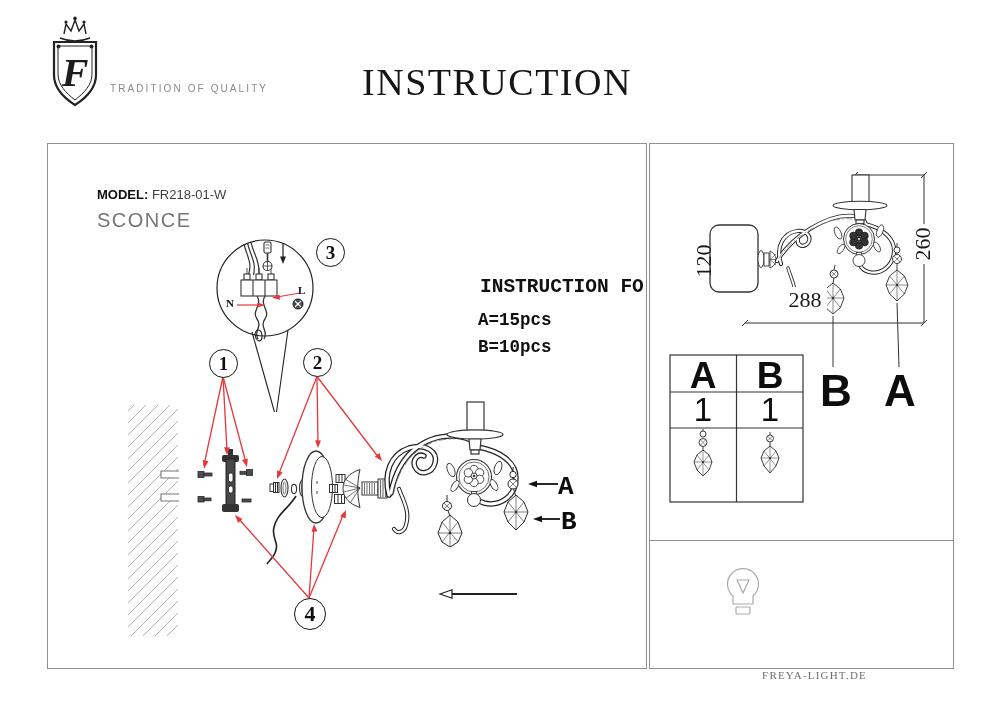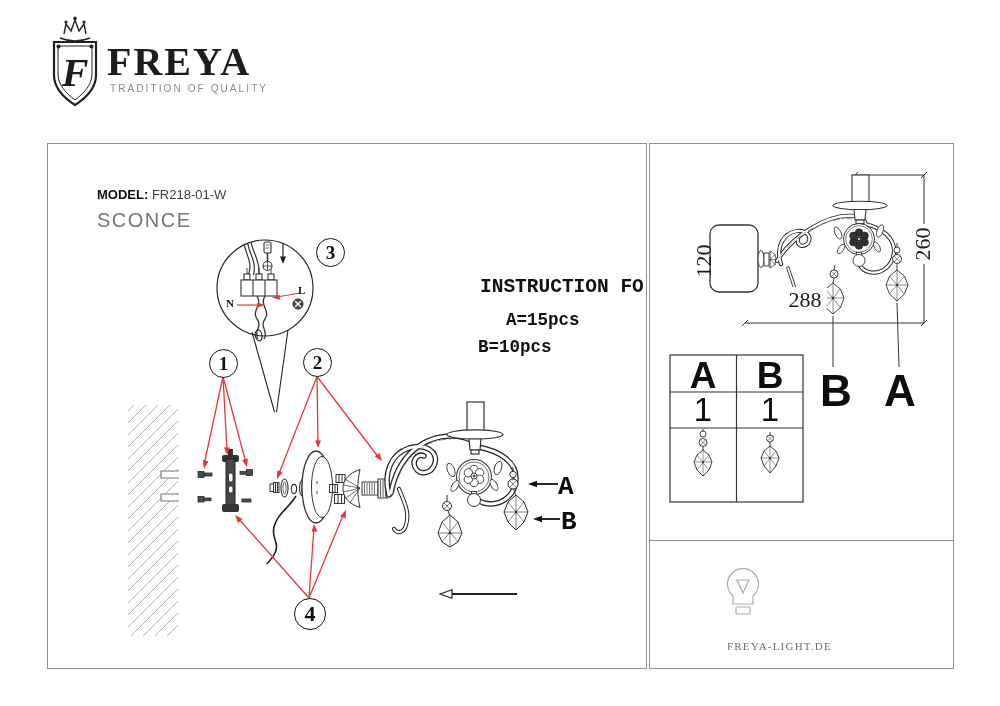--- a/index.html
+++ b/index.html
@@ -24,21 +24,21 @@
   .step-lg{width:30px;height:30px;font-size:22px;}
   .wire-label{font-family:"Liberation Serif",serif;font-weight:bold;font-size:11px;color:#111;}
   .crys-label{font-family:"Liberation Mono",monospace;font-weight:bold;font-size:26px;color:#0d0d0d;}
   .dim{font-family:"Liberation Serif",serif;font-size:22px;color:#1a1a1a;text-align:center;background:#fff;}
   .rot{transform:rotate(-90deg);}
   .tbl-h{font-size:37px;font-weight:bold;text-align:center;color:#0d0d0d;}
   .tbl-q{font-size:33px;text-align:center;color:#0d0d0d;}
   .big-label{font-size:44px;font-weight:bold;text-align:center;color:#0d0d0d;}
   .bulb-spec{font-size:20px;color:#2b2b2b;}
   .website{font-family:"Liberation Serif",serif;font-size:11px;color:#6e6e6e;
-           letter-spacing:1.2px;text-align:left;}
+           letter-spacing:1.2px;text-align:right;margin-top:29px;}
   svg{position:absolute;left:0;top:0;}
 </style>
 </head>
 <body>
 
 <div class="page">
 
   <svg class="abs" style="left:44px;top:15px;" width="62" height="94" viewBox="0 0 62 94">
     <g fill="none" stroke="#222" stroke-width="1.4">
       <path d="M20,19 L22,9 L27,16 L31,5 L35,16 L40,9 L42,19"></path>
@@ -46,22 +46,22 @@
       <circle cx="31" cy="3.4" r="1.8" fill="#222" stroke="none"></circle>
       <circle cx="40" cy="7" r="1.6" fill="#222" stroke="none"></circle>
       <path d="M16,23 Q31,29 46,23"></path>
       <path d="M10,27 L52,27 L52,60 C52,74 42,83 31,90 C20,83 10,74 10,60 Z" stroke-width="2.2"></path>
       <path d="M14,31 L48,31 L48,59 C48,70 40,78 31,85 C22,78 14,70 14,59 Z" stroke-width="1"></path>
       <circle cx="14.5" cy="31.5" r="2" fill="#222" stroke="none"></circle>
       <circle cx="47.5" cy="31.5" r="2" fill="#222" stroke="none"></circle>
     </g>
     <text x="31" y="71" text-anchor="middle" font-family="Liberation Serif, serif" font-style="italic" font-weight="bold" font-size="40" fill="#1d1d1d">F</text>
   </svg>
-  <div class="abs brand" style="left:107px;top:38px;">FREYA</div>
   <div class="abs tagline" style="left:110px;top:83px;">TRADITION OF QUALITY</div>
+  <div class="abs title" style="left:307px;top:60px;width:380px;">INSTRUCTION</div>
 
   <div class="panel" style="left:47px;top:143px;width:598px;height:524px;"></div>
 
   <svg class="abs" style="left:47px;top:143px;" width="598" height="524" viewBox="0 0 598 524">
     <defs>
       <clipPath id="wallclip">
           <rect x="81" y="262" width="51" height="231"></rect>
         </clipPath>
     </defs>
 
@@ -319,21 +319,21 @@
     </g>
   </svg>
 
   <div class="abs model-line" style="left:97px;top:187px;">
     <b>MODEL:</b>
     <span>FR218-01-W</span>
   </div>
   <div class="abs model-type" style="left:97px;top:209px;">SCONCE</div>
 
   <div class="abs mono heading-clip" style="left:480px;top:276px;width:164px;">INSTRUCTION FOR</div>
-  <div class="abs mono count" style="left:478px;top:310px;margin-left:28px;">A=15pcs</div>
+  <div class="abs mono count" style="left:478px;top:310px;">A=15pcs</div>
   <div class="abs mono count" style="left:478px;top:337px;">B=10pcs</div>
 
   <div class="abs step" style="left:209px;top:349px;">
       <span>1</span>
     </div>
   <div class="abs step" style="left:303px;top:348px;">
       <span>2</span>
     </div>
   <div class="abs step" style="left:316px;top:238px;">
       <span>3</span>

